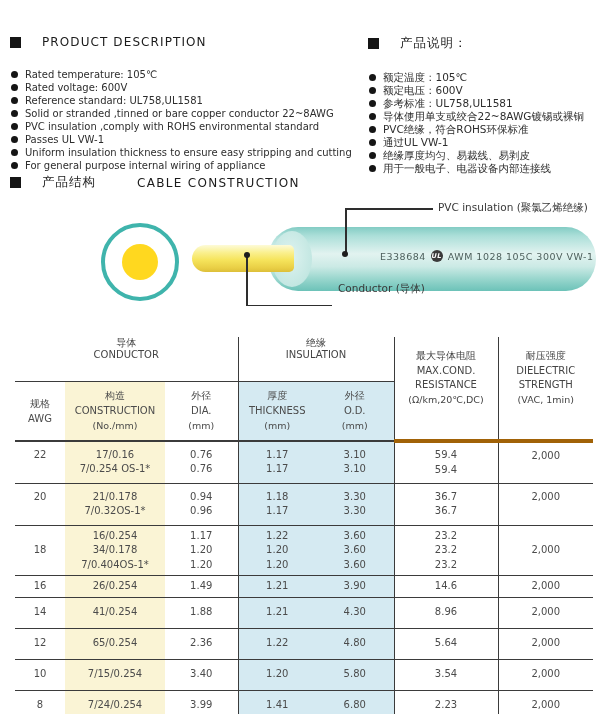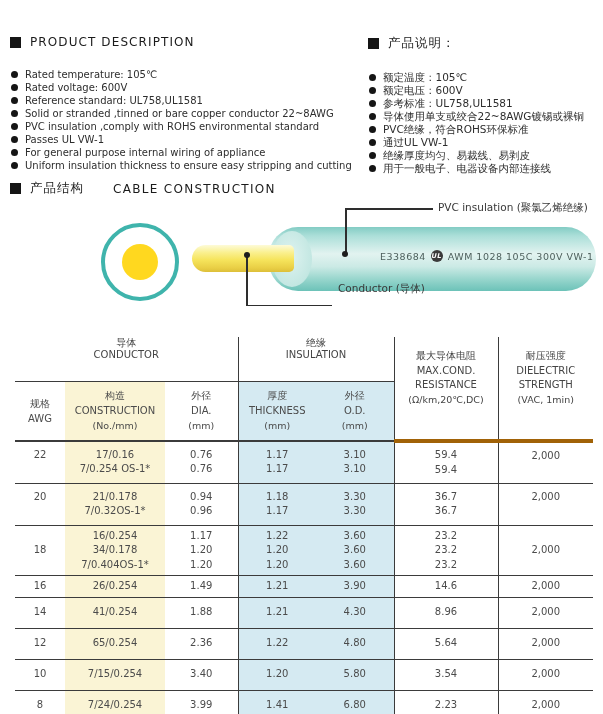--- a/index.html
+++ b/index.html
@@ -1,34 +1,34 @@
 <!DOCTYPE html>
 <html><head>
 <meta charset="utf-8">
 <style>
   *{box-sizing:border-box;margin:0;padding:0}
   html,body{background:#fff}
   .page{position:relative;width:603px;height:714px;background:#ffffff;overflow:hidden;
         font-family:"DejaVu Sans","Liberation Sans",sans-serif;color:#3f3f3f}
 
   
-  .sec-header{display:flex;align-items:center;gap:9px;color:#1b1b1b;font-size:12px;letter-spacing:1.1px;white-space:nowrap}
+  .sec-header{display:flex;align-items:center;gap:21px;color:#1b1b1b;font-size:12px;letter-spacing:1.1px;white-space:nowrap}
   .sq{width:11px;height:11px;background:#151515;flex:none}
   .zh-title{font-size:12.5px;letter-spacing:1px}
 
   
   .desc-left{position:absolute;top:35px;left:10px;width:354px}
   .desc-right{position:absolute;top:35px;left:368px;width:234px}
   .bullets{margin-top:19px}
   .bullet-item{display:flex;align-items:flex-start;font-size:10px;line-height:13px;color:#2d2d2d;white-space:nowrap}
   .desc-right .bullet-item{font-size:10.5px}
   .dot{width:7px;height:7px;border-radius:50%;background:#151515;margin:3px 7px 0 1px;flex:none}
 
   
-  .construction-header{position:absolute;top:180px;left:10px}
+  .construction-header{position:absolute;top:174px;left:10px}
   .construction-header .en{margin-left:20px;letter-spacing:1.3px;font-size:12px;color:#1b1b1b}
 
   .diagram{position:absolute;top:198px;left:0;width:603px;height:140px}
   .xsec{position:absolute;left:101px;top:25px;width:78px;height:78px;border:4px solid #3FB4AC;border-radius:50%;background:#fff}
   .xsec-core{position:absolute;left:50%;top:50%;transform:translate(-50%,-50%);width:36px;height:36px;border-radius:50%;background:#FFD81F}
   .cable-body{position:absolute;left:268px;top:29px;width:328px;height:64px;border-radius:30px/32px;
       background:linear-gradient(180deg,#83CCC4 0%,#ACDFD9 14%,#E2F3F0 42%,#CBEAE5 62%,#96D5CC 82%,#6CC2B8 100%)}
   .cable-cap{position:absolute;left:272px;top:33px;width:40px;height:56px;border-radius:50%;
       background:radial-gradient(ellipse at 45% 45%,#DFF3F0 0%,#C3E7E2 70%,#A8DBD4 100%)}
   .conductor{position:absolute;left:192px;top:47px;width:102px;height:27px;border-radius:14px 5px 5px 14px;
@@ -95,25 +95,25 @@
         <div class="bullet-item">
           <span class="dot"></span>
           <span>PVC insulation ,comply with ROHS environmental standard</span>
         </div>
         <div class="bullet-item">
           <span class="dot"></span>
           <span>Passes UL VW-1</span>
         </div>
         <div class="bullet-item">
           <span class="dot"></span>
+          <span>Uniform insulation thickness to ensure easy stripping and cutting</span>
+        </div>
+        <div class="bullet-item">
+          <span class="dot"></span>
           <span>For general purpose internal wiring of appliance</span>
-        </div>
-        <div class="bullet-item">
-          <span class="dot"></span>
-          <span>Uniform insulation thickness to ensure easy stripping and cutting</span>
         </div>
       </div>
   </section>
 
   <section class="desc-right">
     <div class="sec-header">
       <span class="sq"></span>
       <span class="zh-title">产品说明：</span>
     </div>
     <div class="bullets">

